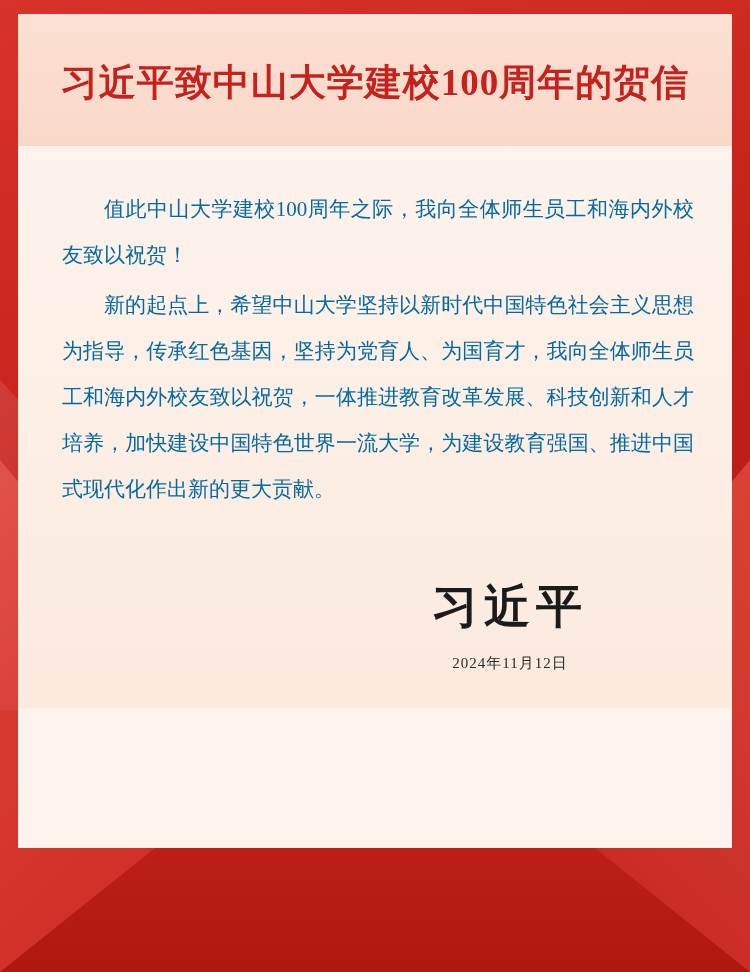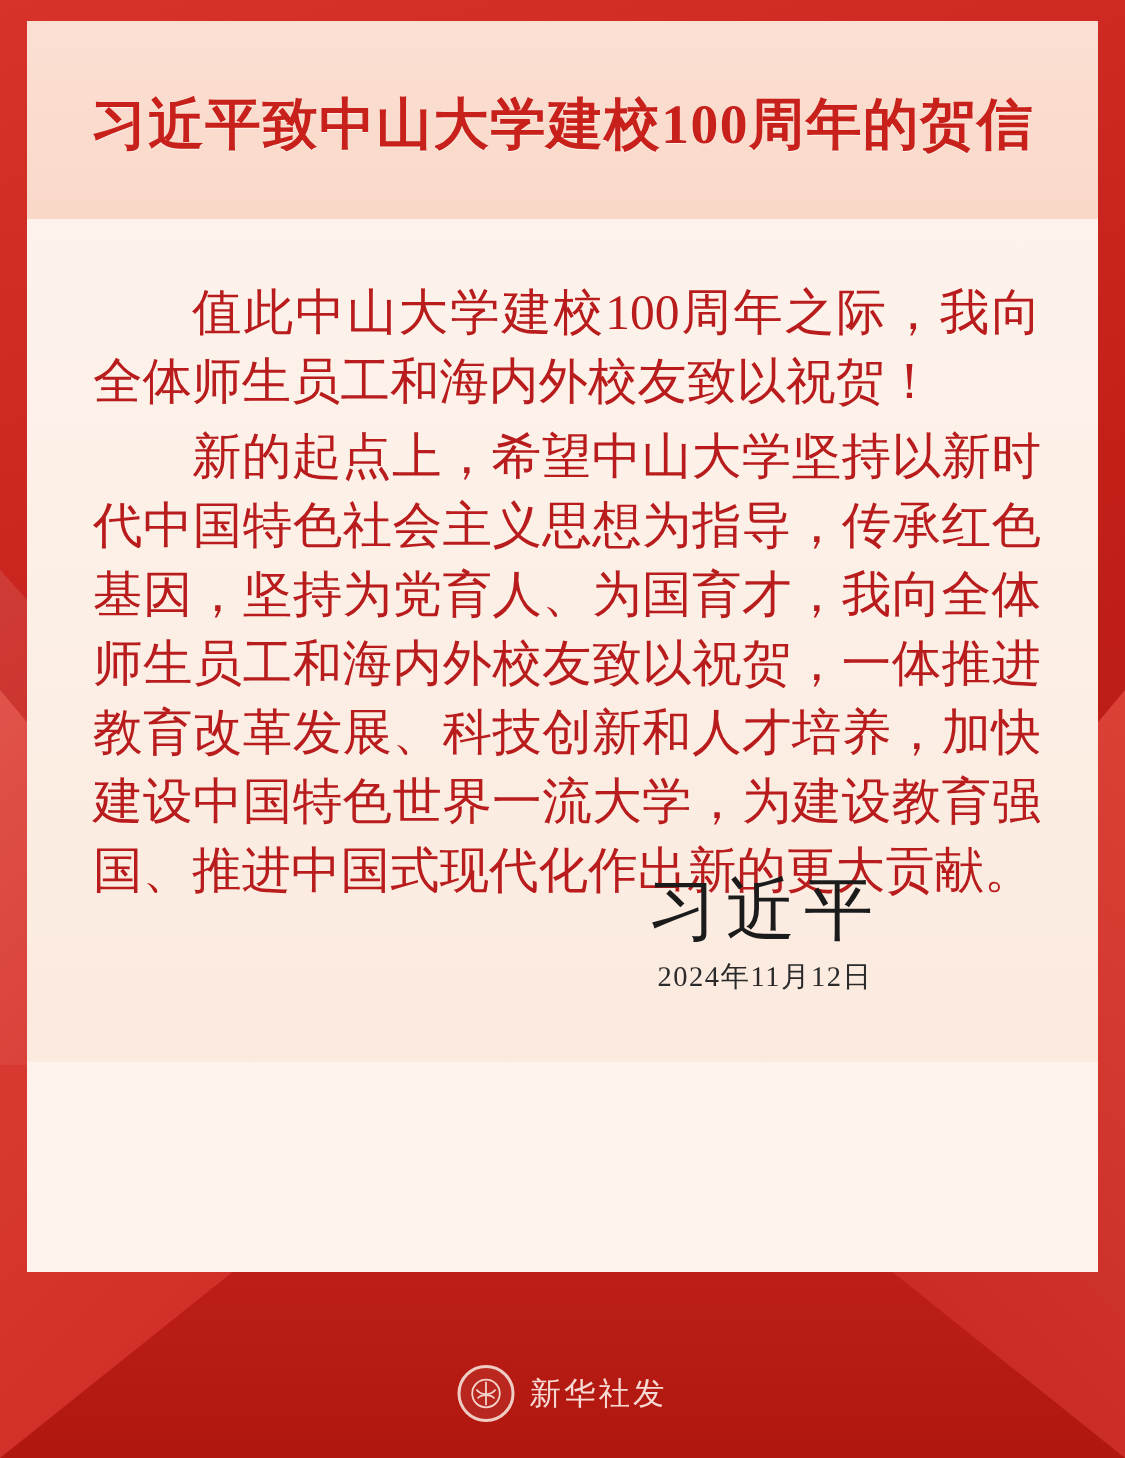--- a/index.html
+++ b/index.html
@@ -108,49 +108,49 @@
     letter-spacing: 1px;
     color: #c8201a;
     text-shadow: 0 1px 0 rgba(255,255,255,0.6);
   }
 
   .content {
     position: absolute;
     left: 44px;
     top: 172px;
     width: 632px;
-    color: #b91c1c;
-    font-size: 33px;
+    color: #0369a1;
+    font-size: 21px;
     line-height: 46px;
     text-align: justify;
     text-justify: inter-ideograph;
   }
   .content p {
     margin: 0 0 4px 0;
     text-indent: 2em;
   }
 
   .signature {
     position: absolute;
     right: 62px;
     top: 562px;
     text-align: center;
     width: 320px;
   }
   .signature .name {
     font-size: 46px;
-    font-weight: 400;
+    font-weight: 700;
     color: #1b1b1b;
     letter-spacing: 6px;
     font-family: "Liberation Serif", "DejaVu Serif", serif;
     text-align: center;
   }
   .signature .date {
-    margin-top: 0;
-    font-size: 19px;
+    margin-top: 16px;
+    font-size: 15px;
     color: #2a2a2a;
     letter-spacing: 1px;
   }
 
   
   .footer {
     position: absolute;
     left: 0;
     bottom: 24px;
     width: 100%;
@@ -197,24 +197,13 @@
       <p>值此中山大学建校100周年之际，我向全体师生员工和海内外校友致以祝贺！</p>
       <p>新的起点上，希望中山大学坚持以新时代中国特色社会主义思想为指导，传承红色基因，坚持为党育人、为国育才，我向全体师生员工和海内外校友致以祝贺，一体推进教育改革发展、科技创新和人才培养，加快建设中国特色世界一流大学，为建设教育强国、推进中国式现代化作出新的更大贡献。</p>
     </div>
 
     <div class="signature">
       <div class="name">习近平</div>
       <div class="date">2024年11月12日</div>
     </div>
   </div>
 
-  <div class="footer">
-    <span class="logo">
-      <svg width="22" height="22" viewBox="0 0 22 22" aria-hidden="true">
-        <circle cx="11" cy="11" r="9.2" fill="none" stroke="#f3d2c9" stroke-width="1.2"></circle>
-        <path d="M11 3.2 L11 18.8" stroke="#f3d2c9" stroke-width="1.2"></path>
-        <path d="M4.6 8.4 C7.5 12.5, 14.5 12.5, 17.4 8.4" fill="none" stroke="#f3d2c9" stroke-width="1.2"></path>
-        <path d="M5.4 14.2 C8 11.4, 14 11.4, 16.6 14.2" fill="none" stroke="#f3d2c9" stroke-width="1.2"></path>
-      </svg>
-    </span>
-    <span class="agency">新华社发</span>
-  </div>
 </div>
 
 </body></html>

